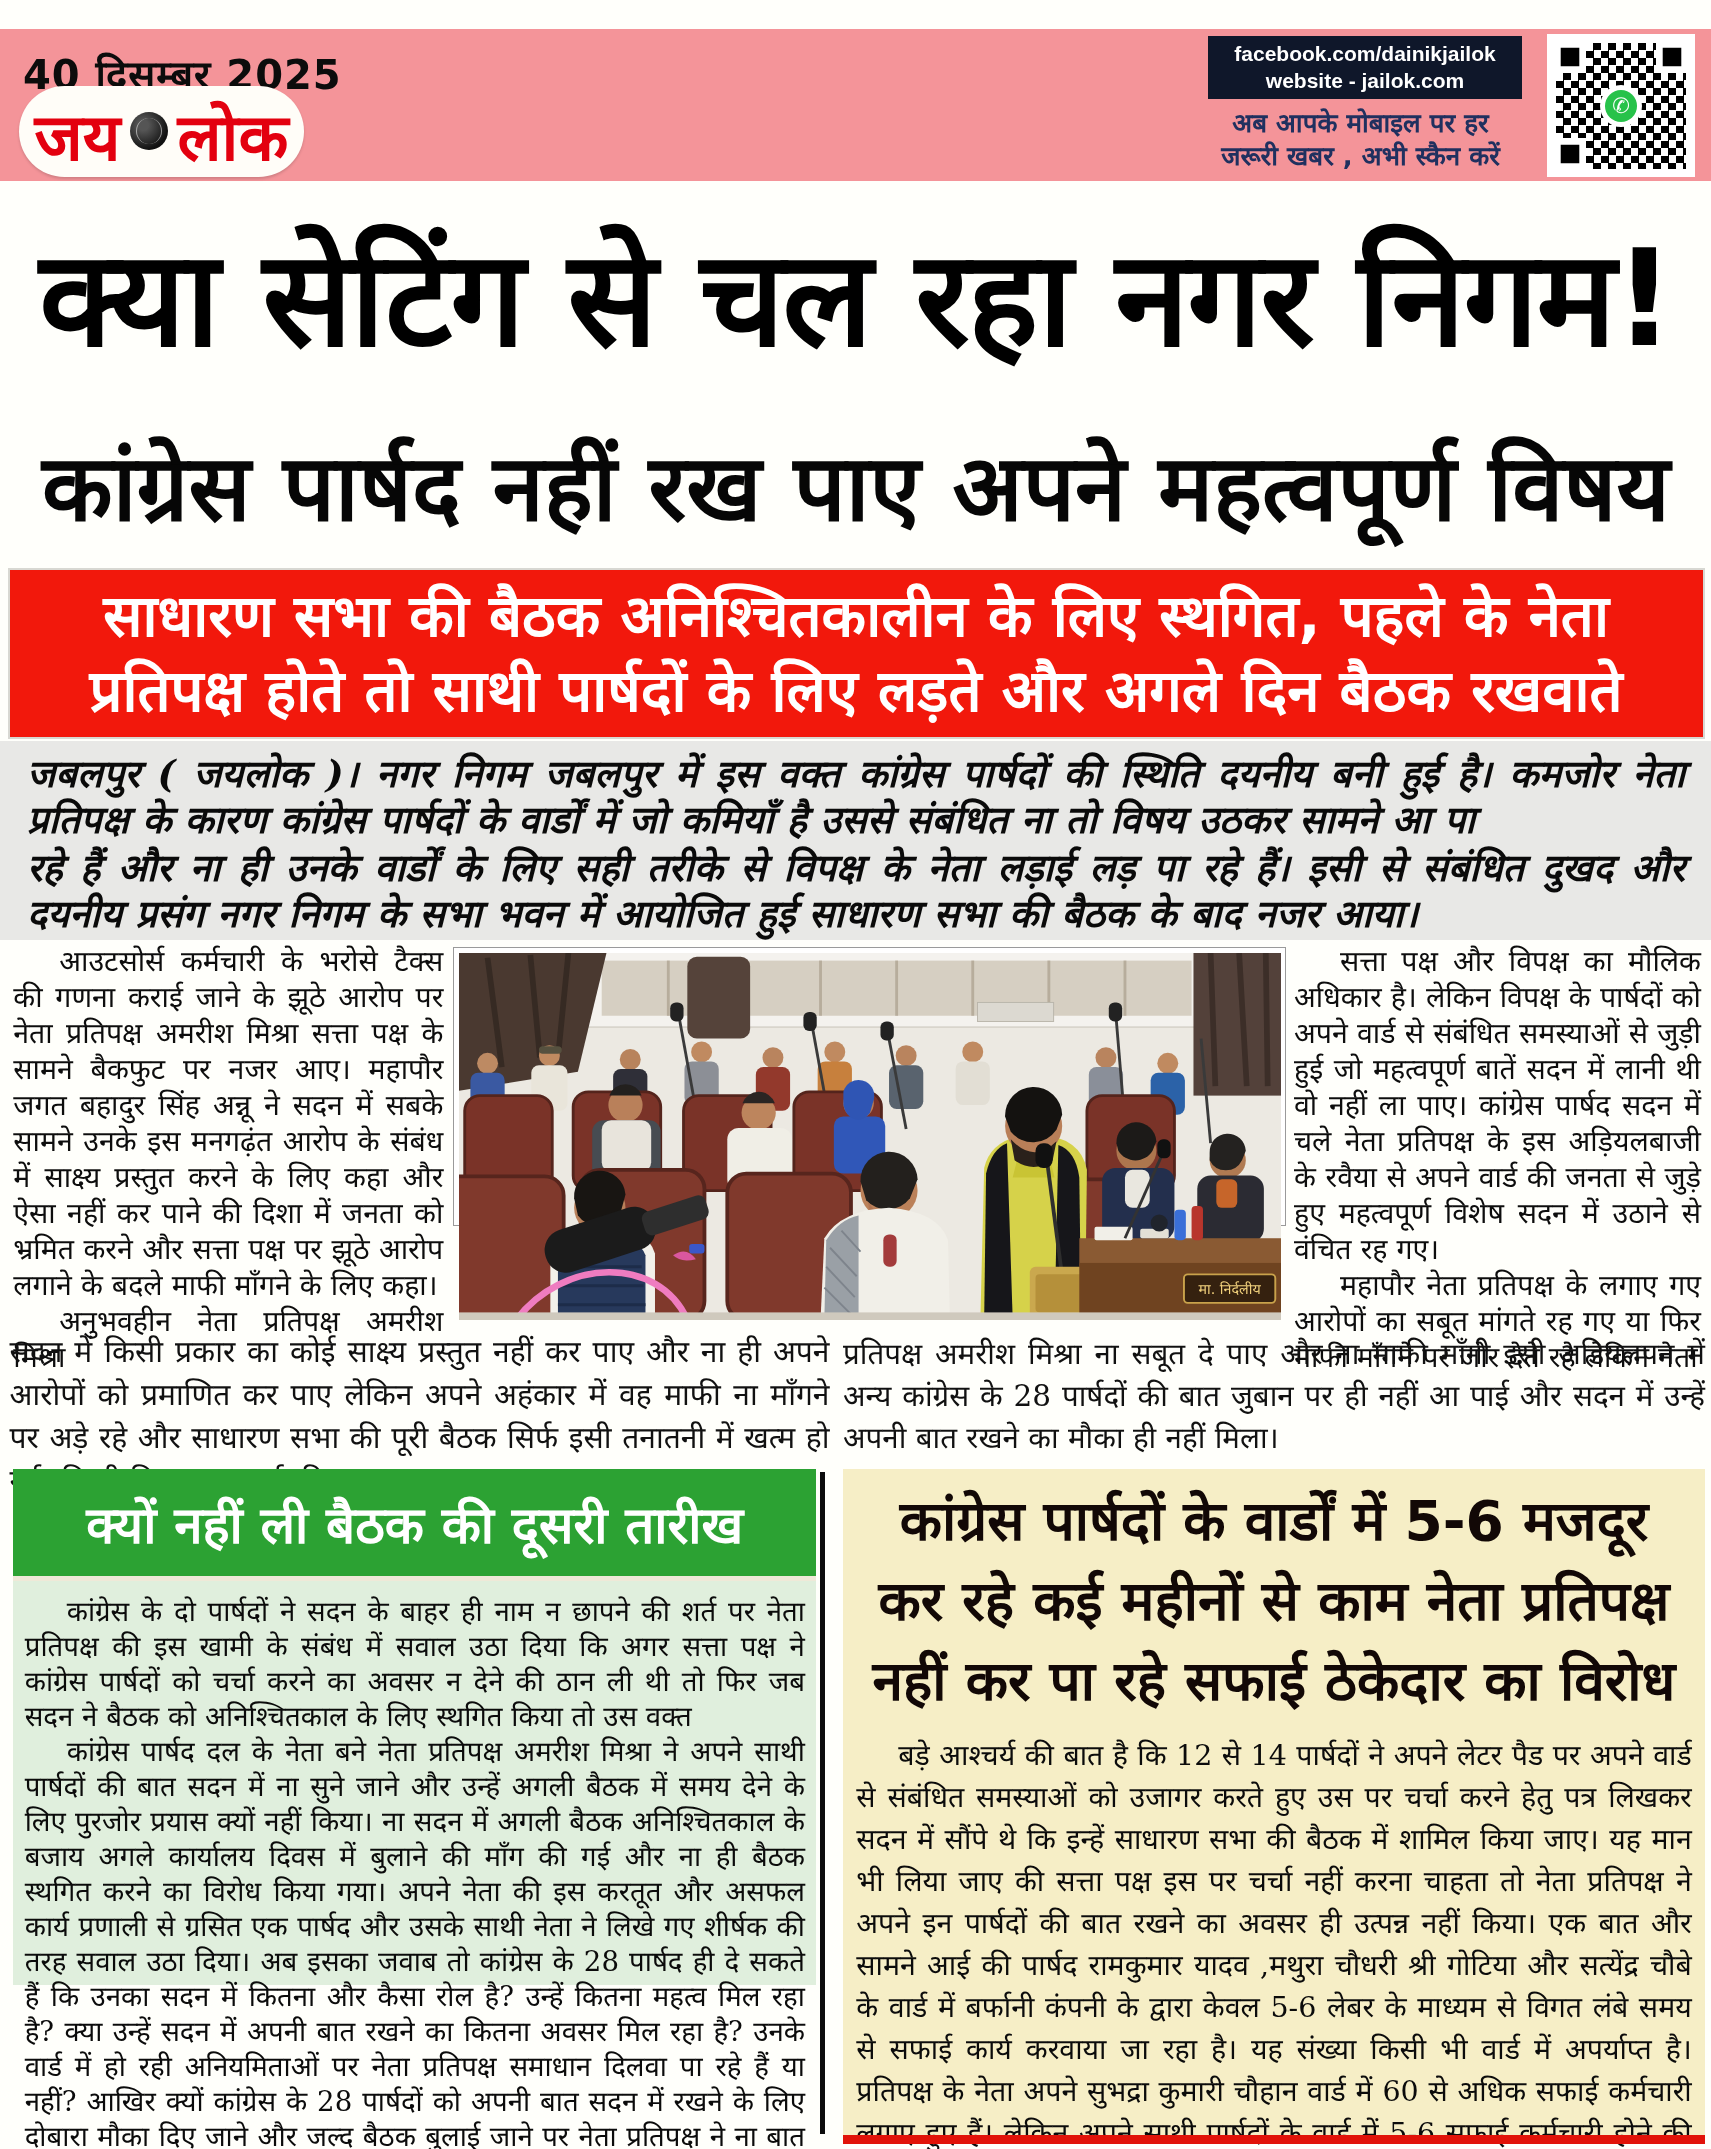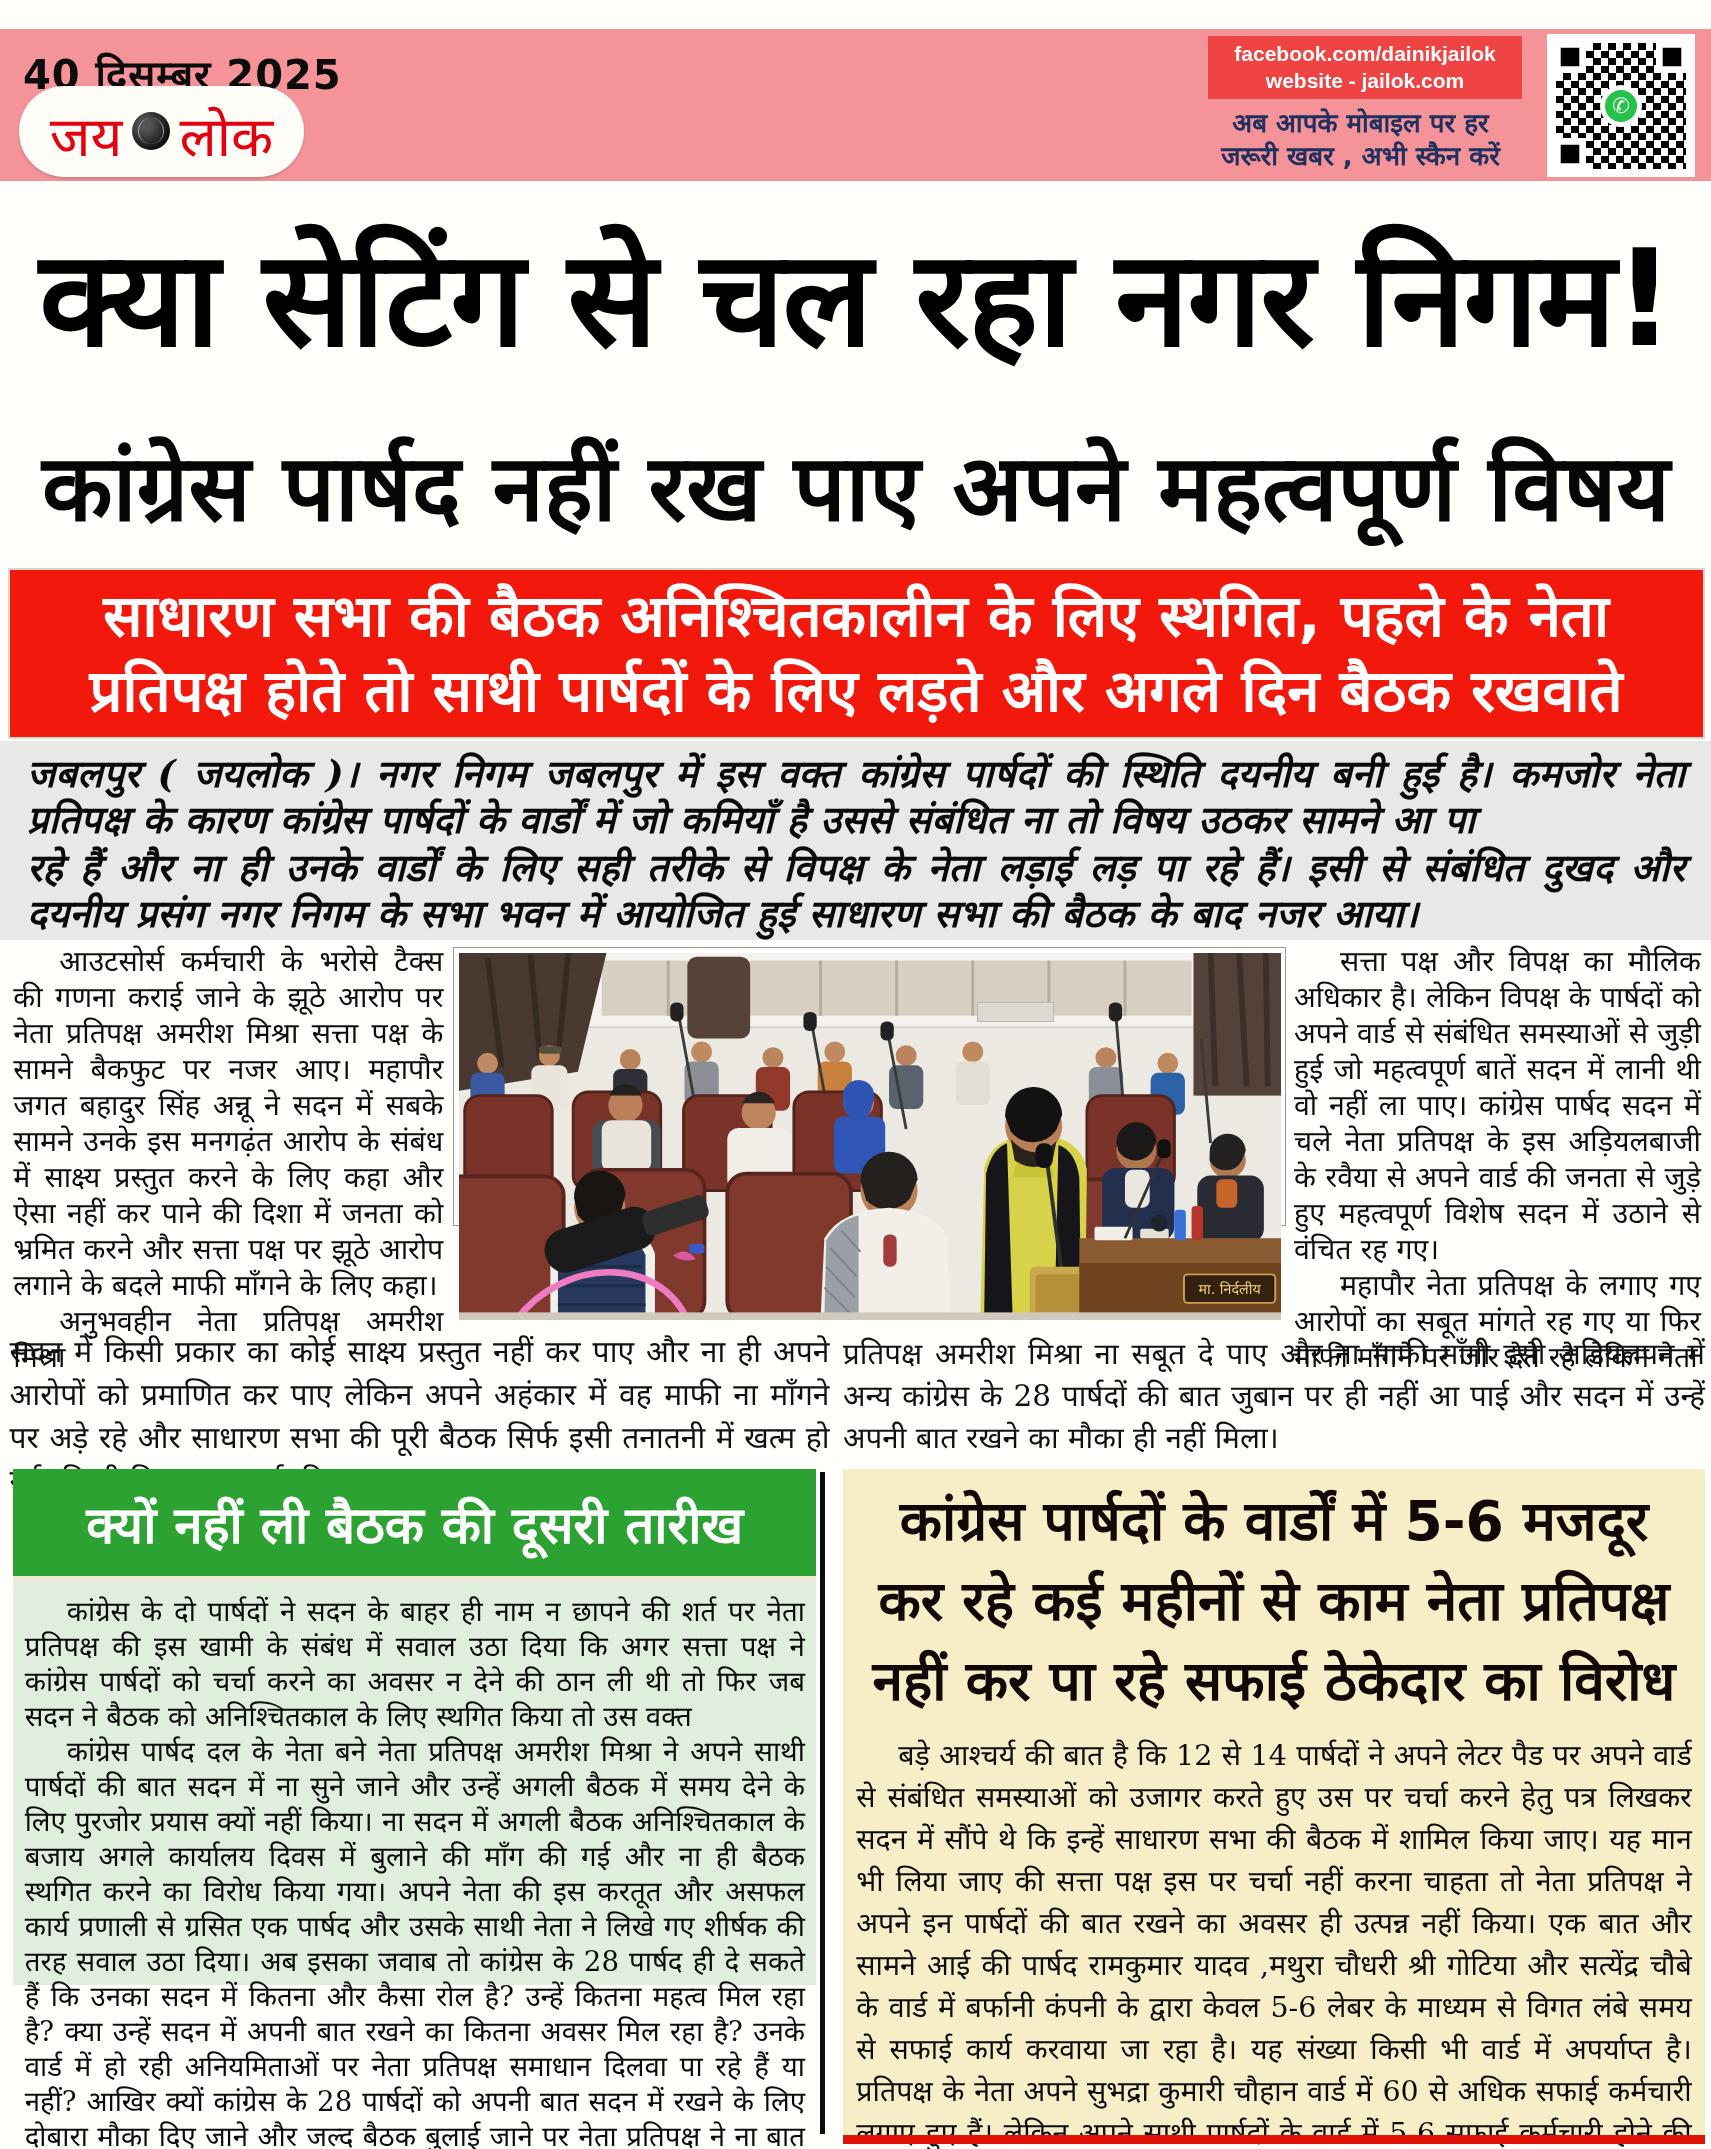--- a/index.html
+++ b/index.html
@@ -7,27 +7,27 @@
     position:relative;width:1712px;height:2150px;overflow:hidden;
     background:#fffffb;font-family:"DejaVu Serif", serif;color:#111;
   }
   
   .topbar{position:absolute;top:28.5px;left:0;width:1712px;height:152px;background:#f49499;}
   .date{position:absolute;top:17px;left:23px;font-family:"DejaVu Sans",sans-serif;
         font-weight:bold;font-size:40px;color:#0c0c0c;letter-spacing:1px;}
   .logo-pill{position:absolute;top:57px;left:19px;width:285px;height:91px;background:#fffdf8;
         border-radius:46px;display:flex;align-items:center;justify-content:center;gap:9.5px;
         box-shadow:0 1.9px 2.9px rgba(0,0,0,.15);}
-  .logo-word{font-family:"DejaVu Sans",sans-serif;font-weight:normal;font-size:55px;color:#e3000f;margin-top:7px;}
+  .logo-word{font-family:"DejaVu Sans",sans-serif;font-weight:bold;font-size:65px;color:#e3000f;margin-top:7px;}
   .logo-globe{width:38px;height:38px;border-radius:50%;
         background:radial-gradient(circle at 35% 35%, #555 0 15%, #111 70%);
         position:relative;flex:0 0 auto;}
   .logo-globe:after{content:"";position:absolute;inset:5.7px;border-radius:50%;
         border:1.9px solid rgba(255,255,255,.55);border-top:none;border-bottom:none;}
-  .social-box{position:absolute;top:7.6px;right:190px;width:314px;height:63px;background:#ef4444;
+  .social-box{position:absolute;top:7.6px;right:190px;width:314px;height:63px;background:#0f172a;
         color:#fff;font-family:"Liberation Sans",sans-serif;font-weight:bold;font-size:21px;
         display:flex;flex-direction:column;align-items:center;justify-content:center;line-height:1.25;}
   .scan-text{position:absolute;top:78px;right:190px;width:323px;text-align:center;
         font-family:"DejaVu Sans",sans-serif;font-weight:bold;font-size:26px;color:#20305f;line-height:1.3;}
   .qr{position:absolute;top:5.7px;right:17px;width:148px;height:143px;background:#fff;
         border:3.8px solid #fff;box-sizing:border-box;}
   .qr-inner{position:absolute;inset:5.7px;
         background-image:conic-gradient(#000 25%,transparent 0 50%,#000 0 75%,transparent 0);
         background-size:15px 15px;}
   .qr-f{position:absolute;width:32px;height:32px;background:#000;box-shadow:inset 0 0 0 6.7px #fff, inset 0 0 0 11.4px #000;}

